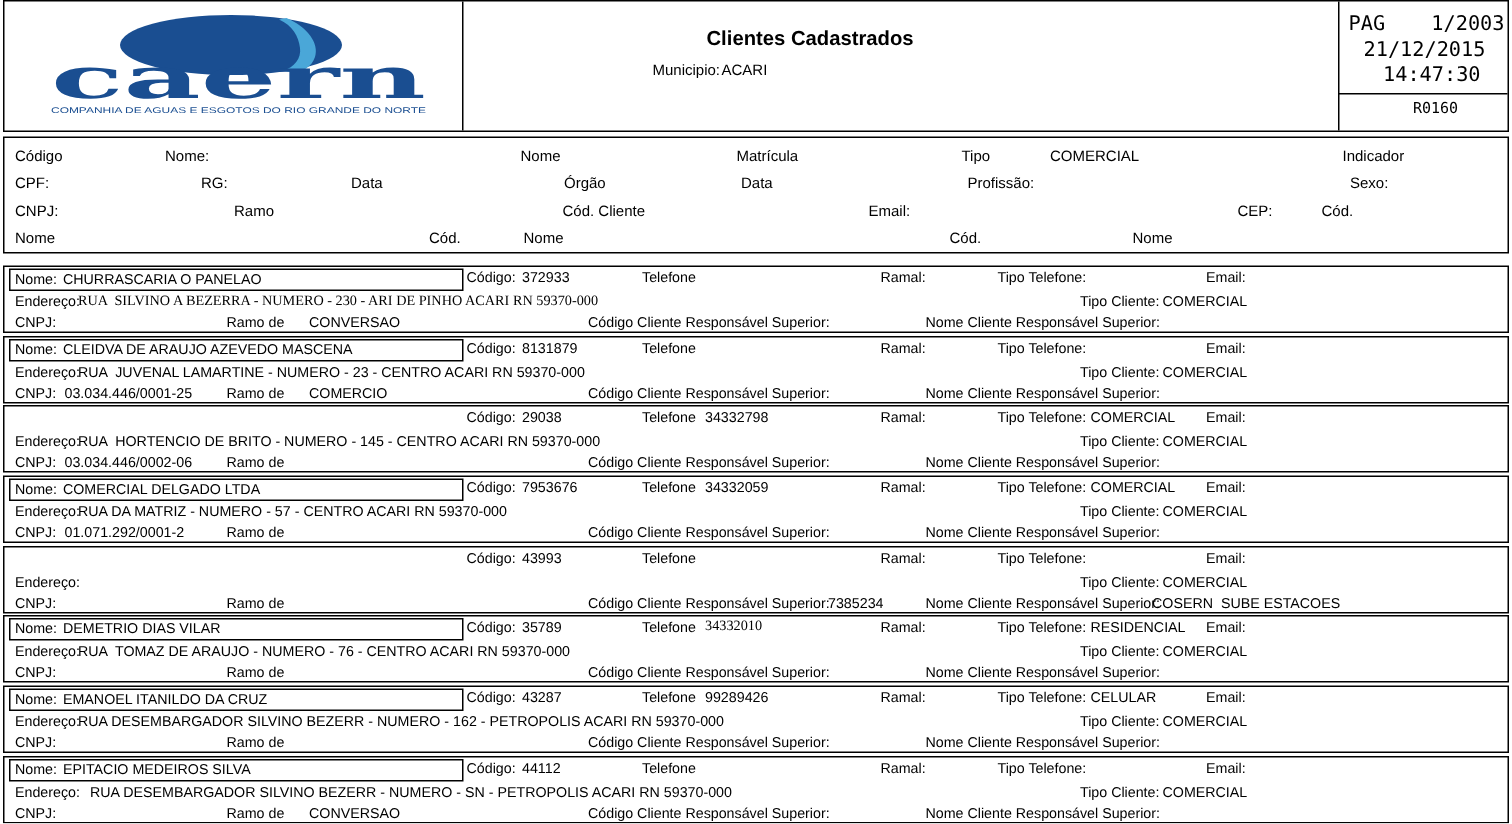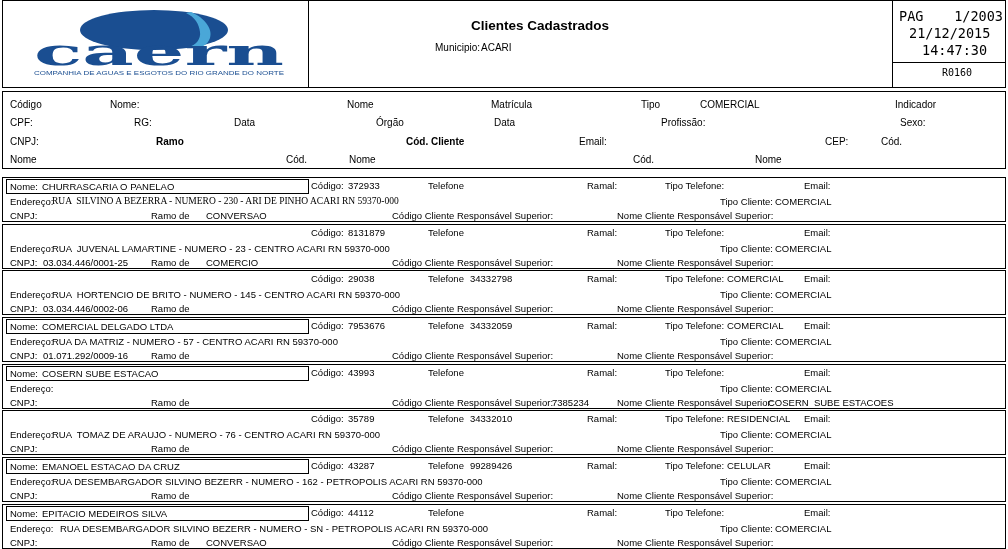--- a/index.html
+++ b/index.html
@@ -63,26 +63,26 @@
     <span style="left:488px;top:7px;">Matrícula</span>
     <span style="left:638px;top:7px;">Tipo</span>
     <span style="left:697px;top:7px;">COMERCIAL</span>
     <span style="left:892px;top:7px;">Indicador</span>
 
     <span style="left:7px;top:25px;">CPF:</span>
     <span style="left:131px;top:25px;">RG:</span>
     <span style="left:231px;top:25px;">Data</span>
     <span style="left:373px;top:25px;">Órgão</span>
     <span style="left:491px;top:25px;">Data</span>
-    <span style="left:642px;top:25px;margin-left:16px;">Profissão:</span>
+    <span style="left:642px;top:25px;">Profissão:</span>
     <span style="left:897px;top:25px;">Sexo:</span>
 
     <span style="left:7px;top:44px;">CNPJ:</span>
-    <span style="left:153px;top:44px;font-weight:bold;">Ramo</span>
-    <span style="left:403px;top:44px;font-weight:bold;">Cód. Cliente</span>
+    <span style="left:153px;top:44px;">Ramo</span>
+    <span style="left:372px;top:44px;">Cód. Cliente</span>
     <span style="left:576px;top:44px;">Email:</span>
     <span style="left:822px;top:44px;">CEP:</span>
     <span style="left:878px;top:44px;">Cód.</span>
 
     <span style="left:7px;top:62px;">Nome</span>
     <span style="left:283px;top:62px;">Cód.</span>
     <span style="left:346px;top:62px;">Nome</span>
     <span style="left:630px;top:62px;">Cód.</span>
     <span style="left:752px;top:62px;">Nome</span>
   </div>
@@ -112,20 +112,21 @@
     <span class="p" style="left:206px;top:33px;">CONVERSAO</span>
     <span class="p" style="left:392px;top:33px;">Código Cliente Responsável Superior:</span>
     <span class="p" style="left:552px;top:33px;"></span>
     <span class="p" style="left:617px;top:33px;">Nome Cliente Responsável Superior:</span>
     <span class="p" style="left:768px;top:33px;"></span>
   </div>
 
   <div class="record">
     <div class="record-border"></div>
 
+    <div class="nome-box"><span class="lbl">Nome:</span><span class="val">CLEIDVA DE ARAUJO AZEVEDO MASCENA</span></div>
     <span class="p" style="left:311px;top:3px;">Código:</span>
     <span class="p" style="left:348px;top:3px;">8131879</span>
     <span class="p" style="left:428px;top:3px;">Telefone</span>
     <span class="p" style="left:470px;top:3px;"></span>
     <span class="p" style="left:587px;top:3px;">Ramal:</span>
     <span class="p" style="left:665px;top:3px;">Tipo Telefone:</span>
     <span class="p" style="left:727px;top:3px;"></span>
     <span class="p" style="left:804px;top:3px;">Email:</span>
 
     <span class="p" style="left:10px;top:19px;">Endereço:</span>
@@ -182,33 +183,32 @@
     <span class="p" style="left:665px;top:3px;">Tipo Telefone:</span>
     <span class="p" style="left:727px;top:3px;">COMERCIAL</span>
     <span class="p" style="left:804px;top:3px;">Email:</span>
 
     <span class="p" style="left:10px;top:19px;">Endereço:</span>
     <span class="p" style="left:52px;top:19px;">RUA DA MATRIZ - NUMERO - 57 - CENTRO ACARI RN 59370-000</span>
     <span class="p" style="left:720px;top:19px;">Tipo Cliente:</span>
     <span class="p" style="left:775px;top:19px;">COMERCIAL</span>
 
     <span class="p" style="left:10px;top:33px;">CNPJ:</span>
-    <span class="p" style="left:43px;top:33px;">01.071.292/0009-16</span>
-    <span class="p" style="left:151px;top:33px;">Ramo de</span>
-    <span class="p" style="left:206px;top:33px;"></span>
-    <span class="p" style="left:392px;top:33px;">Código Cliente Responsável Superior:</span>
-    <span class="p" style="left:552px;top:33px;"></span>
-    <span class="p" style="left:617px;top:33px;">Nome Cliente Responsável Superior:</span>
-    <span class="p" style="left:768px;top:33px;"></span>
-  </div>
-
-  <div class="record">
-    <div class="record-border"></div>
-
-    <div class="nome-box"><span class="lbl">Nome:</span><span class="val">COSERN SUBE ESTACAO</span></div>
+    <span class="p" style="left:43px;top:33px;">01.071.292/0001-2</span>
+    <span class="p" style="left:151px;top:33px;">Ramo de</span>
+    <span class="p" style="left:206px;top:33px;"></span>
+    <span class="p" style="left:392px;top:33px;">Código Cliente Responsável Superior:</span>
+    <span class="p" style="left:552px;top:33px;"></span>
+    <span class="p" style="left:617px;top:33px;">Nome Cliente Responsável Superior:</span>
+    <span class="p" style="left:768px;top:33px;"></span>
+  </div>
+
+  <div class="record">
+    <div class="record-border"></div>
+
     <span class="p" style="left:311px;top:3px;">Código:</span>
     <span class="p" style="left:348px;top:3px;">43993</span>
     <span class="p" style="left:428px;top:3px;">Telefone</span>
     <span class="p" style="left:470px;top:3px;"></span>
     <span class="p" style="left:587px;top:3px;">Ramal:</span>
     <span class="p" style="left:665px;top:3px;">Tipo Telefone:</span>
     <span class="p" style="left:727px;top:3px;"></span>
     <span class="p" style="left:804px;top:3px;">Email:</span>
 
     <span class="p" style="left:10px;top:19px;">Endereço:</span>
@@ -221,24 +221,25 @@
     <span class="p" style="left:206px;top:33px;"></span>
     <span class="p" style="left:392px;top:33px;">Código Cliente Responsável Superior:</span>
     <span class="p" style="left:552px;top:33px;">7385234</span>
     <span class="p" style="left:617px;top:33px;">Nome Cliente Responsável Superior:</span>
     <span class="p" style="left:768px;top:33px;">COSERN  SUBE ESTACOES</span>
   </div>
 
   <div class="record">
     <div class="record-border"></div>
 
+    <div class="nome-box"><span class="lbl">Nome:</span><span class="val">DEMETRIO DIAS VILAR</span></div>
     <span class="p" style="left:311px;top:3px;">Código:</span>
     <span class="p" style="left:348px;top:3px;">35789</span>
     <span class="p" style="left:428px;top:3px;">Telefone</span>
-    <span class="p" style="left:470px;top:3px;">34332010</span>
+    <span class="p" style="left:470px;top:3px;font-family:Liberation Serif, serif;">34332010</span>
     <span class="p" style="left:587px;top:3px;">Ramal:</span>
     <span class="p" style="left:665px;top:3px;">Tipo Telefone:</span>
     <span class="p" style="left:727px;top:3px;">RESIDENCIAL</span>
     <span class="p" style="left:804px;top:3px;">Email:</span>
 
     <span class="p" style="left:10px;top:19px;">Endereço:</span>
     <span class="p" style="left:52px;top:19px;">RUA  TOMAZ DE ARAUJO - NUMERO - 76 - CENTRO ACARI RN 59370-000</span>
     <span class="p" style="left:720px;top:19px;">Tipo Cliente:</span>
     <span class="p" style="left:775px;top:19px;">COMERCIAL</span>
 
@@ -248,21 +249,21 @@
     <span class="p" style="left:206px;top:33px;"></span>
     <span class="p" style="left:392px;top:33px;">Código Cliente Responsável Superior:</span>
     <span class="p" style="left:552px;top:33px;"></span>
     <span class="p" style="left:617px;top:33px;">Nome Cliente Responsável Superior:</span>
     <span class="p" style="left:768px;top:33px;"></span>
   </div>
 
   <div class="record">
     <div class="record-border"></div>
 
-    <div class="nome-box"><span class="lbl">Nome:</span><span class="val">EMANOEL ESTACAO DA CRUZ</span></div>
+    <div class="nome-box"><span class="lbl">Nome:</span><span class="val">EMANOEL ITANILDO DA CRUZ</span></div>
     <span class="p" style="left:311px;top:3px;">Código:</span>
     <span class="p" style="left:348px;top:3px;">43287</span>
     <span class="p" style="left:428px;top:3px;">Telefone</span>
     <span class="p" style="left:470px;top:3px;">99289426</span>
     <span class="p" style="left:587px;top:3px;">Ramal:</span>
     <span class="p" style="left:665px;top:3px;">Tipo Telefone:</span>
     <span class="p" style="left:727px;top:3px;">CELULAR</span>
     <span class="p" style="left:804px;top:3px;">Email:</span>
 
     <span class="p" style="left:10px;top:19px;">Endereço:</span>

